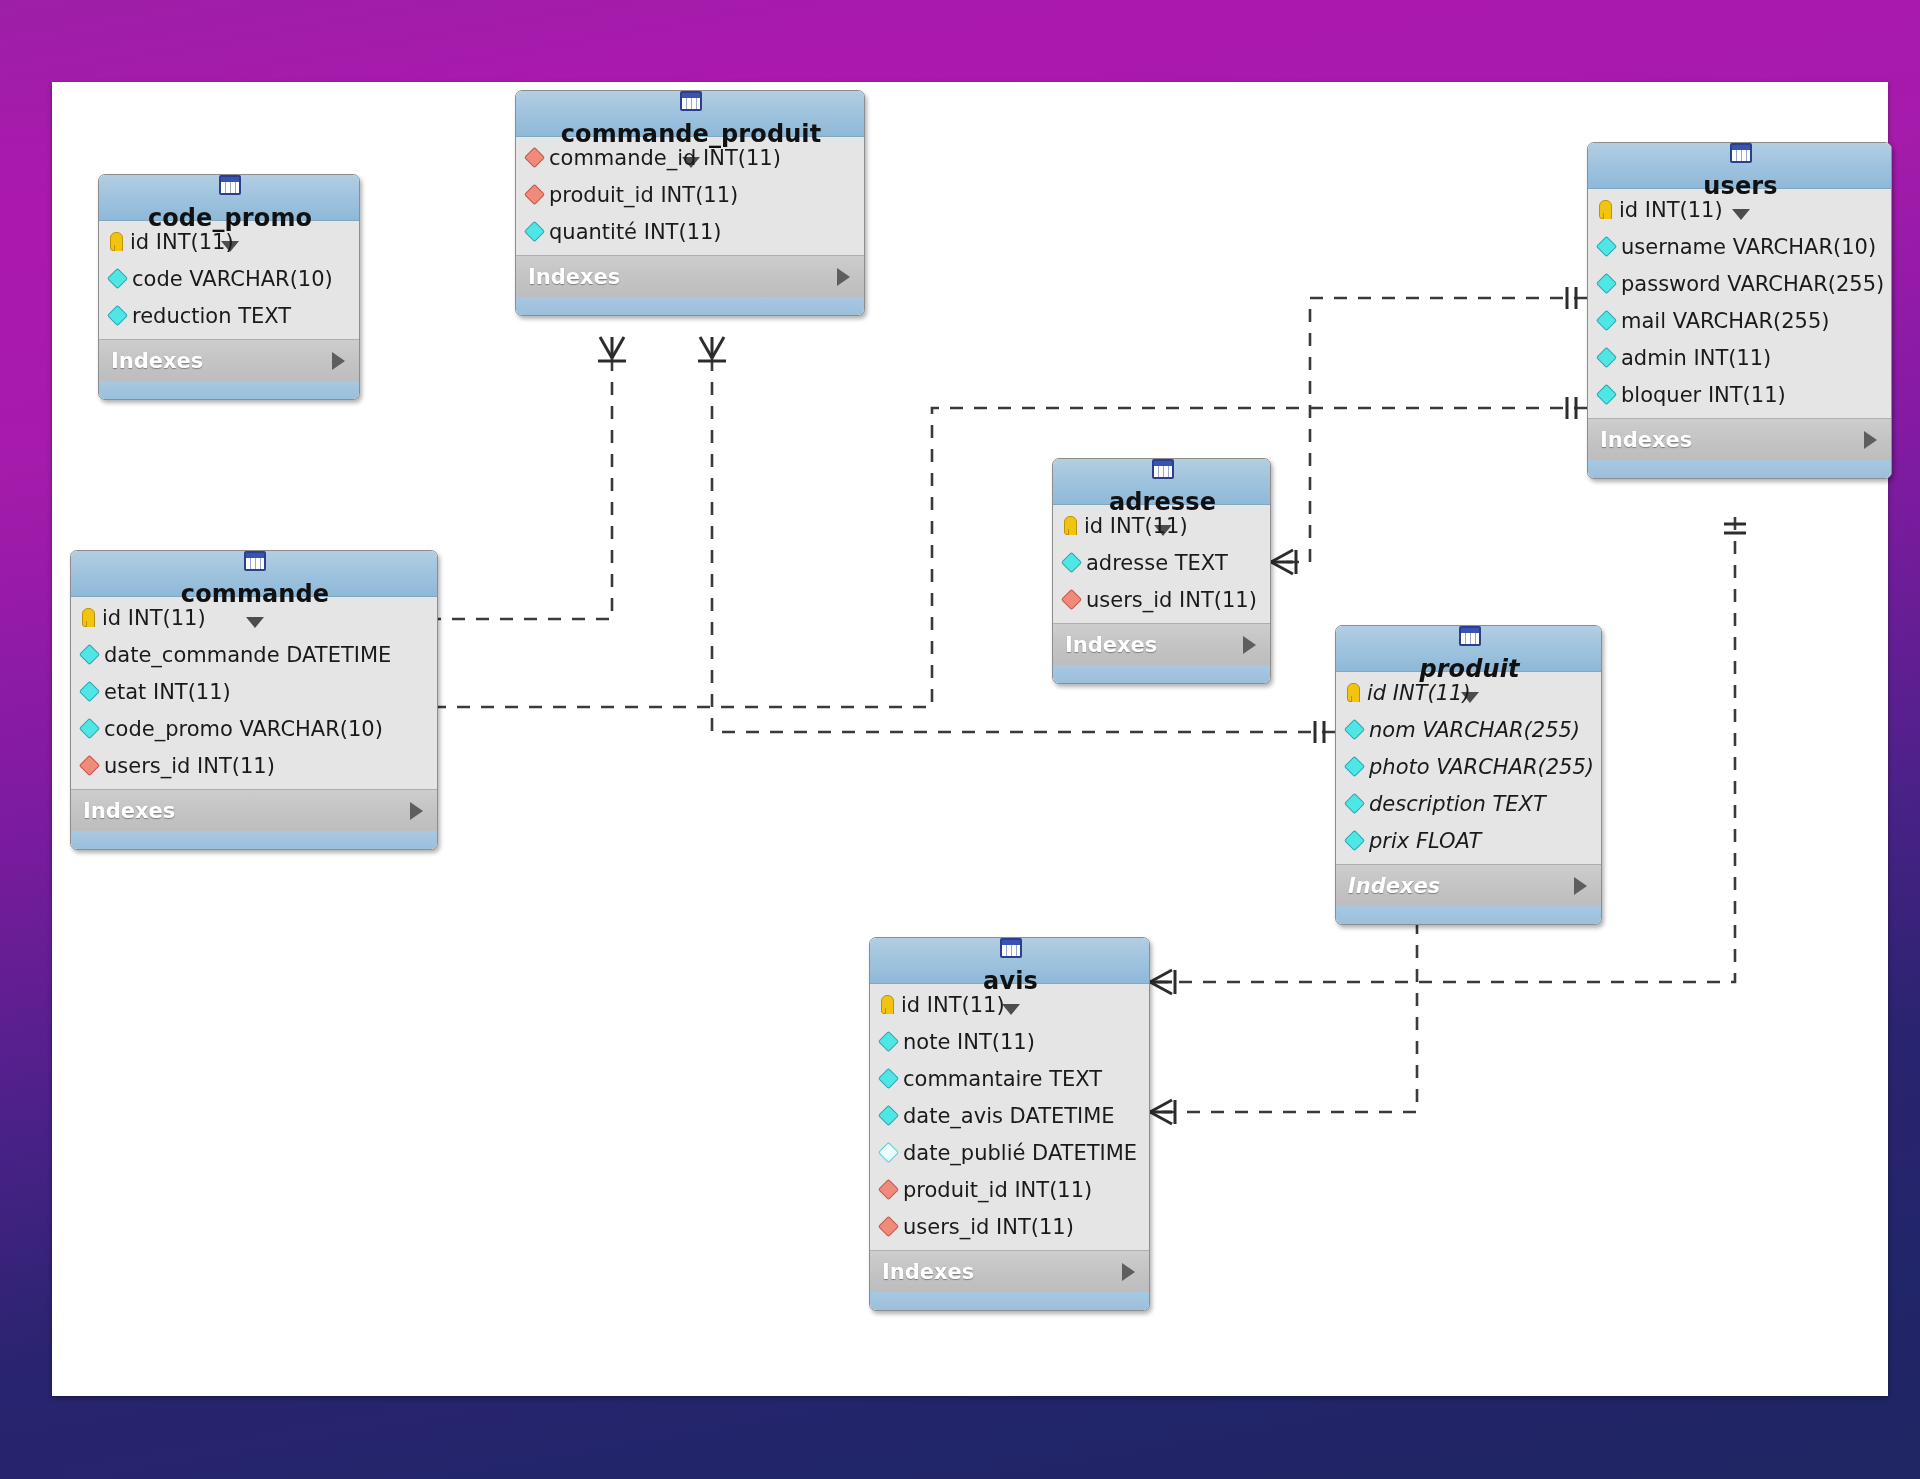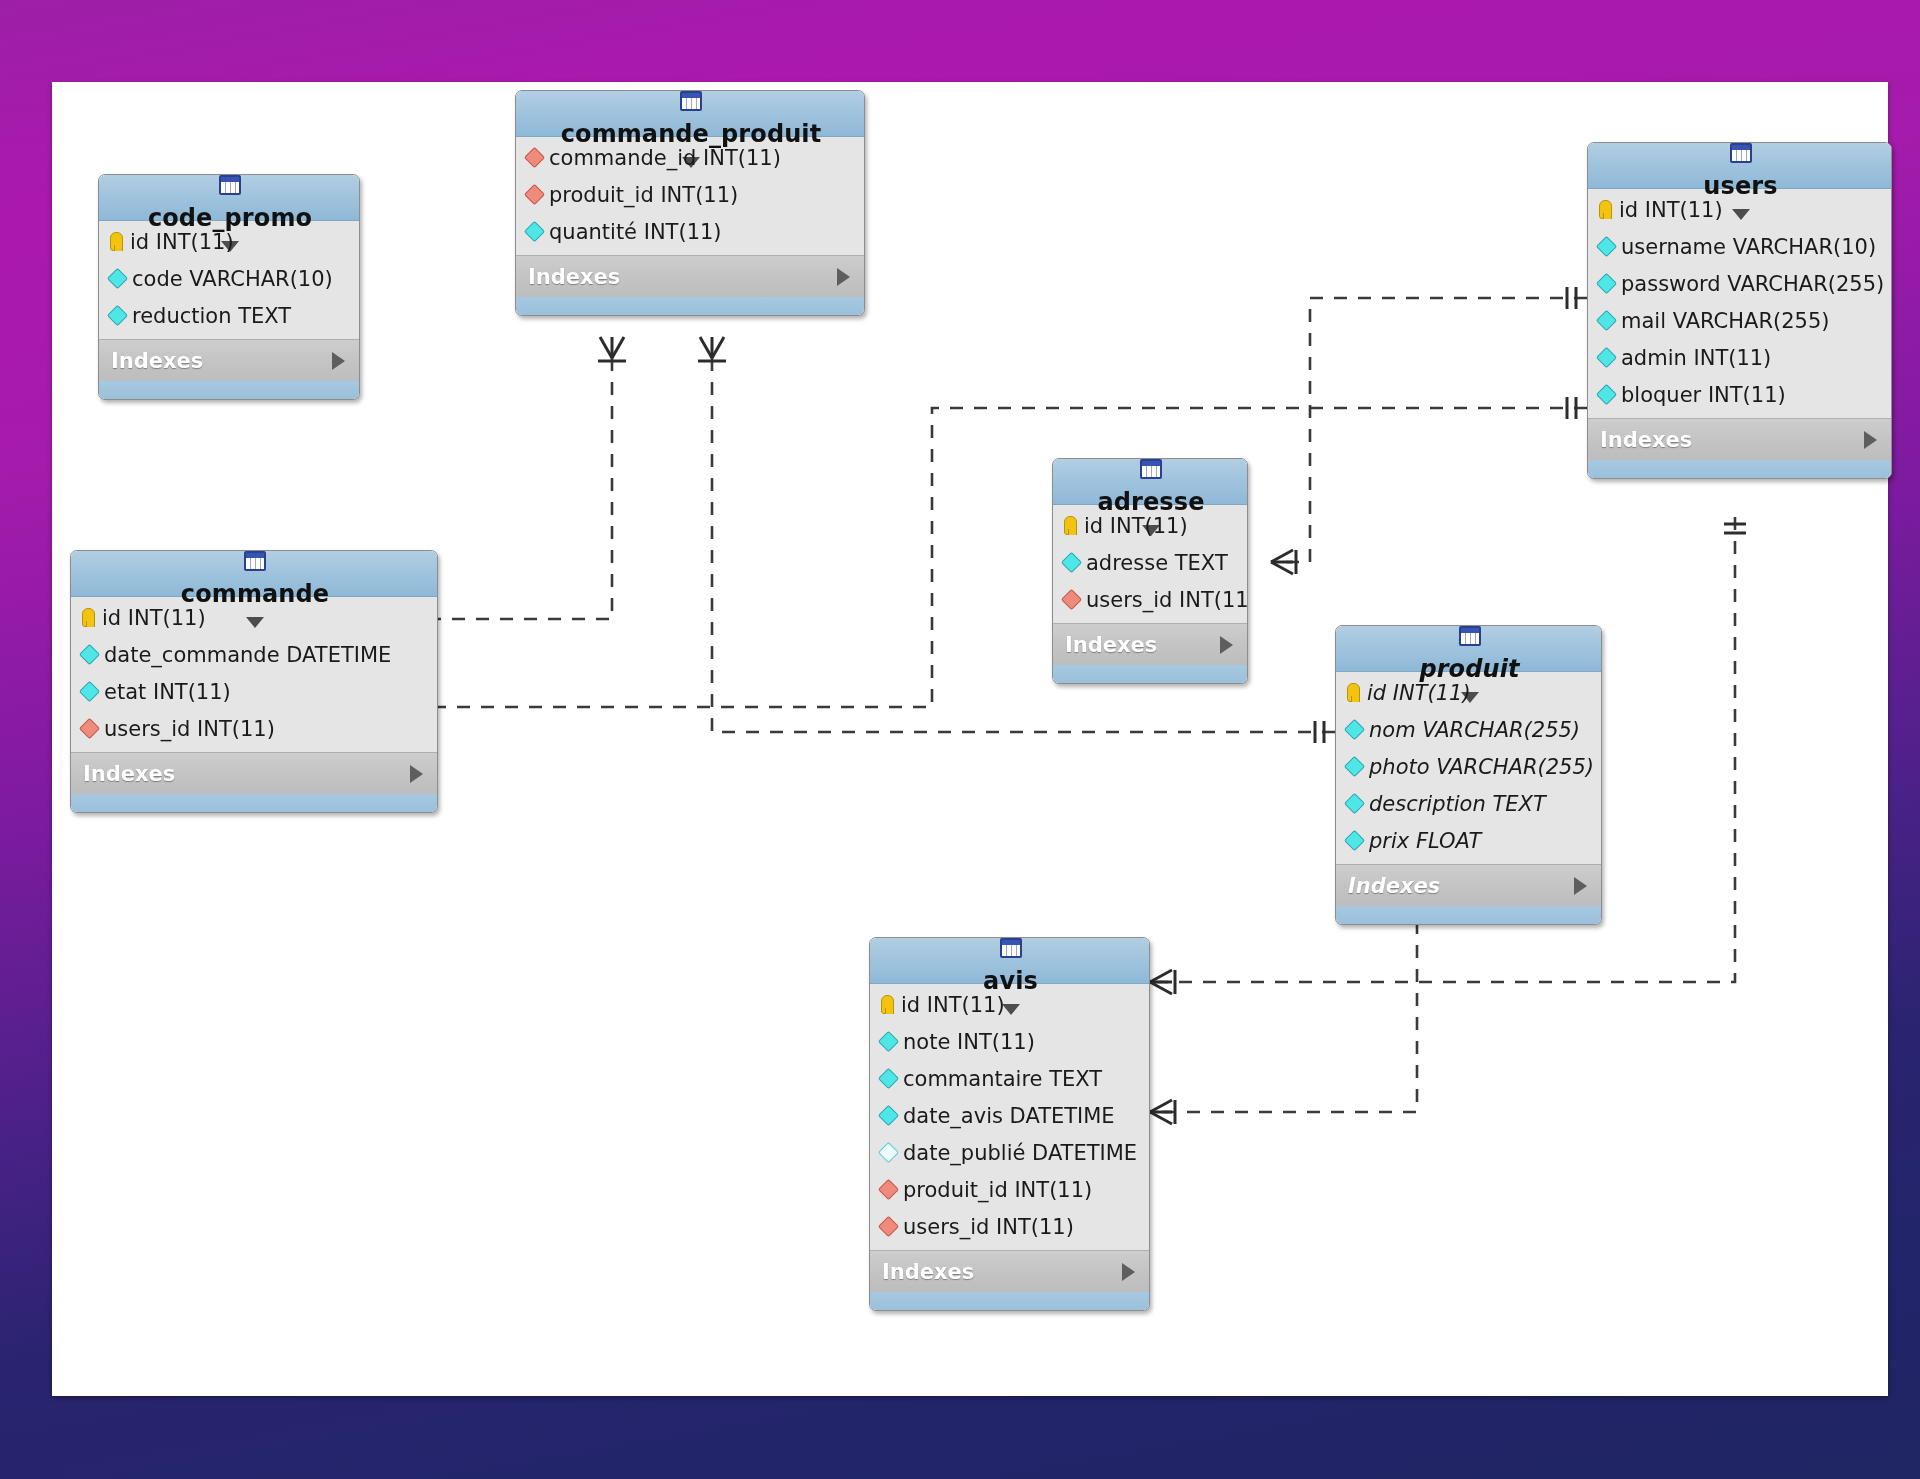--- a/index.html
+++ b/index.html
@@ -380,31 +380,35 @@
             </div>
             <div class="col">
               <span class="gl gl-d cyan"></span>
               <span class="col-name">date_commande DATETIME</span>
             </div>
             <div class="col">
               <span class="gl gl-d cyan"></span>
               <span class="col-name">etat INT(11)</span>
             </div>
             <div class="col">
+              <span class="gl gl-d cyan"></span>
+              <span class="col-name">code_promo VARCHAR(10)</span>
+            </div>
+            <div class="col">
               <span class="gl gl-d red"></span>
               <span class="col-name">users_id INT(11)</span>
             </div>
           </div>
           <div class="tbl-idx">
             <span class="idx-label">Indexes</span>
             <span class="caret-right"></span>
           </div>
           <div class="tbl-foot"></div>
         </div>
-        <div class="tbl" style="left: 1000px; top: 376px; width: 196px;">
+        <div class="tbl" style="left: 1000px; top: 376px; width: 219px;">
           <div class="tbl-head">
             <span class="tbl-icon"></span>
             <span class="tbl-title">adresse</span>
             <span class="caret-down"></span>
           </div>
           <div class="tbl-cols">
             <div class="col">
               <span class="gl gl-pk"></span>
               <span class="col-name">id INT(11)</span>
             </div>

